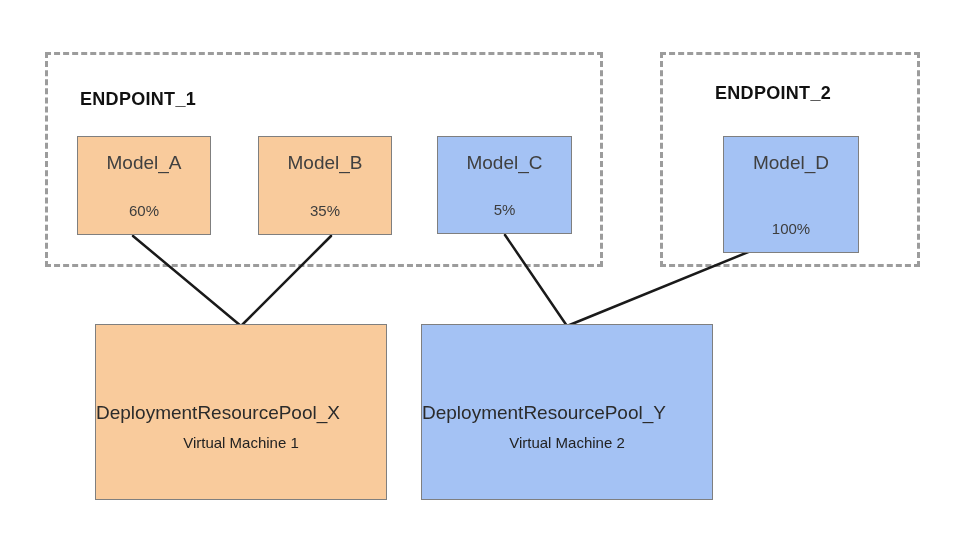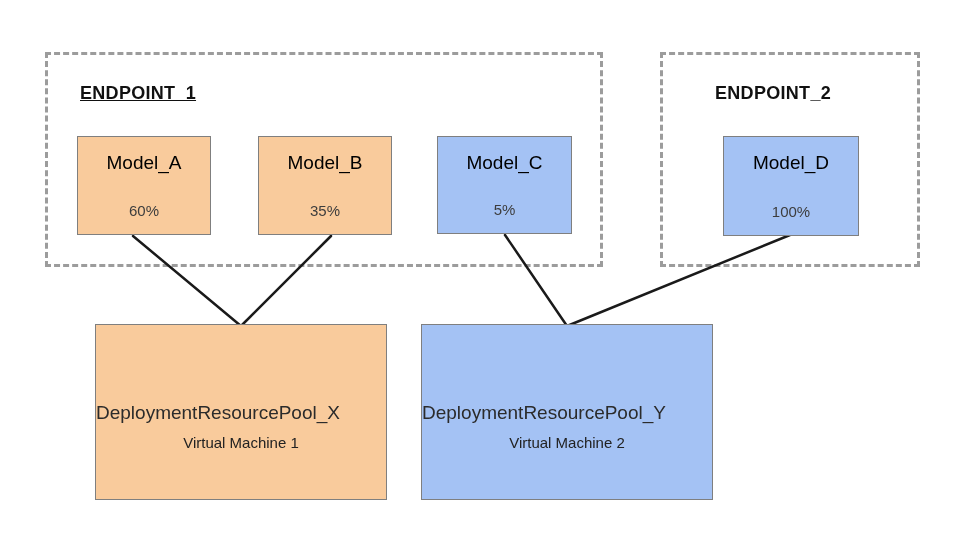--- a/index.html
+++ b/index.html
@@ -24,45 +24,45 @@
   .endpoint-1 { left: 45px;  top: 52px; width: 558px; height: 215px; }
   .endpoint-2 { left: 660px; top: 52px; width: 260px; height: 215px; }
   .endpoint-label {
     position: absolute;
     font-weight: bold;
     font-size: 18px;
     letter-spacing: 0.3px;
     color: #111111;
     white-space: nowrap;
   }
-  .endpoint-1 .endpoint-label { left: 32px; top: 28px; text-decoration: underline; }
+  .endpoint-1 .endpoint-label { left: 32px; top: 34px; }
   .endpoint-2 .endpoint-label { left: 25px; top: 28px; margin-left: 27px; }
 
   .model {
     position: absolute;
     border: 1px solid var(--box-border, #7f7f7f);
     box-sizing: border-box;
   }
   .fill-orange { background: var(--orange, #F9CB9C); }
   .fill-blue   { background: var(--blue,   #A4C2F4); }
 
   .model-a { left: 77px;  top: 136px; width: 134px; height: 99px; }
   .model-b { left: 258px; top: 136px; width: 134px; height: 99px; padding-left: 48px; }
   .model-c { left: 437px; top: 136px; width: 135px; height: 98px; }
-  .model-d { left: 723px; top: 136px; width: 136px; height: 100px; }
+  .model-d { left: 723px; top: 136px; width: 136px; height: 117px; }
 
   .model-name {
     position: absolute;
     top: 13px;
     left: 0;
     width: 100%;
     text-align: center;
     font-size: 19px;
     line-height: 26px;
-    color: #000000;
+    color: #404040;
     white-space: nowrap;
   }
   .model-pct {
     position: absolute;
     bottom: 13px;
     left: 0;
     width: 100%;
     text-align: center;
     font-size: 15px;
     line-height: 20px;

